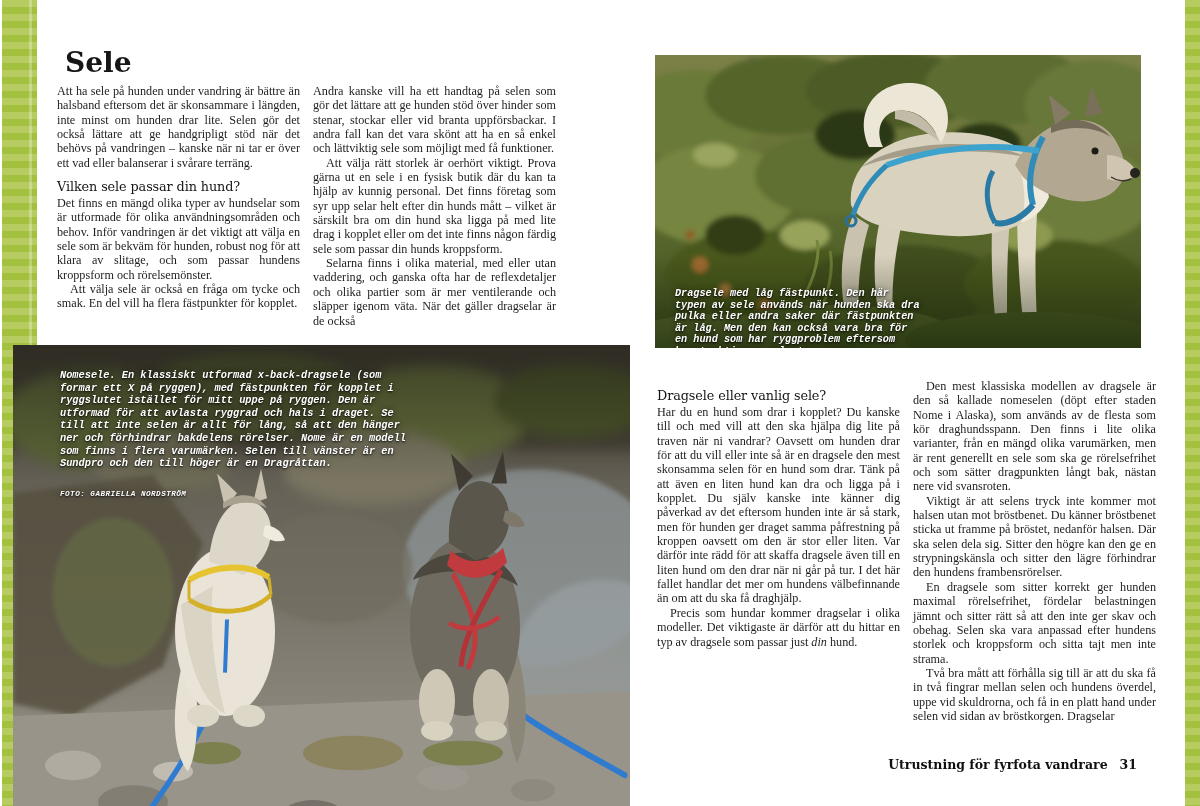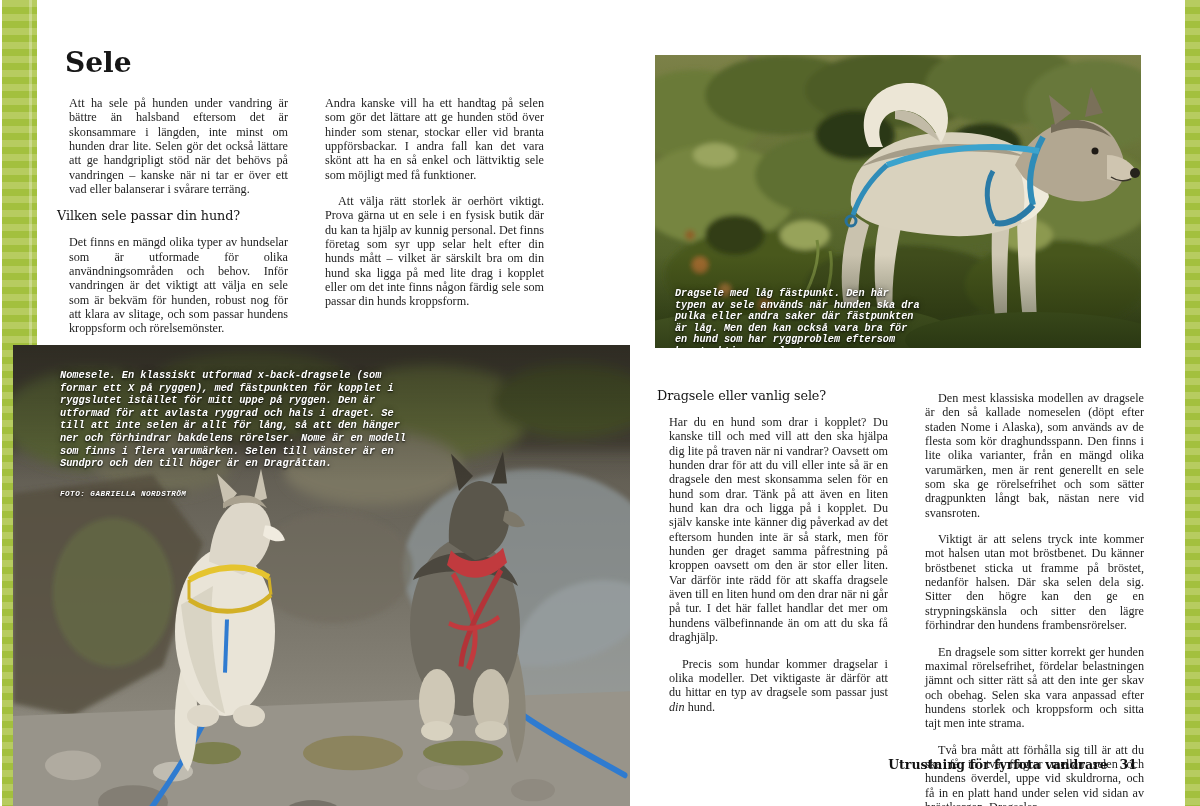--- a/index.html
+++ b/index.html
@@ -17,21 +17,21 @@
   .stripe-right{left:1185px;width:15px;}
 
   h1.title{
     position:absolute;left:57px;top:40px;margin:8px;
     font-family:"DejaVu Serif", serif;font-weight:700;font-size:28px;line-height:30px;color:#161616;
   }
   .cols{position:absolute;display:flex;gap:13px;}
   .cols-left{left:57px;top:84px;width:499px;}
   .cols-right{left:657px;top:379px;width:499px;}
   .col{width:243px;font-size:12.2px;line-height:14.35px;text-align:justify;}
-  .col p{margin:12px;}
+  .col p{margin:0;}
   .col p.ind{text-indent:13px;}
   .col h2{
     margin:9px 0 2px 0;font-family:"DejaVu Serif", serif;font-weight:400;
     font-size:12.8px;line-height:15px;color:#141414;letter-spacing:-0.1px;
   }
   .col em{font-style:italic;}
 
   .photo{position:absolute;overflow:hidden;background:#7f1d1d;font-family:Liberation Mono, monospace;}
   .photo svg{display:block;width:100%;height:100%;}
   .photo-left{left:13px;top:345px;width:617px;height:570px;}
@@ -64,20 +64,21 @@
   <div class="cols cols-left">
     <div class="col">
       <p>Att ha sele på hunden under vandring är bättre än halsband eftersom det är skonsammare i längden, inte minst om hunden drar lite. Selen gör det också lättare att ge handgripligt stöd när det behövs på vandringen – kanske när ni tar er över ett vad eller balanserar i svårare terräng.</p>
       <h2>Vilken sele passar din hund?</h2>
       <p>Det finns en mängd olika typer av hundselar som är utformade för olika användningsområden och behov. Inför vandringen är det viktigt att välja en sele som är bekväm för hunden, robust nog för att klara av slitage, och som passar hundens kroppsform och rörelsemönster.</p>
       <p class="ind">Att välja sele är också en fråga om tycke och smak. En del vill ha flera fästpunkter för kopplet.</p>
     </div>
     <div class="col">
       <p>Andra kanske vill ha ett handtag på selen som gör det lättare att ge hunden stöd över hinder som stenar, stockar eller vid branta uppförsbackar. I andra fall kan det vara skönt att ha en så enkel och lättviktig sele som möjligt med få funktioner.</p>
       <p class="ind">Att välja rätt storlek är oerhört viktigt. Prova gärna ut en sele i en fysisk butik där du kan ta hjälp av kunnig personal. Det finns företag som syr upp selar helt efter din hunds mått – vilket är särskilt bra om din hund ska ligga på med lite drag i kopplet eller om det inte finns någon färdig sele som passar din hunds kroppsform.</p>
+      <p class="ind">Selarna finns i olika material, med eller utan vaddering, och ganska ofta har de reflexdetaljer och olika partier som är mer ventilerande och släpper igenom väta. När det gäller dragselar är de också</p>
     </div>
   </div>
 
   <div class="photo photo-left">
     <svg viewBox="0 0 617 461" preserveAspectRatio="none">
       <defs>
         <linearGradient id="lgRock" x1="0" y1="0" x2="0" y2="1">
           <stop offset="0" stop-color="#4f4a40"></stop>
             <stop offset="0.35" stop-color="#6e6a5f"></stop>
           <stop offset="0.7" stop-color="#8f8b80"></stop>

